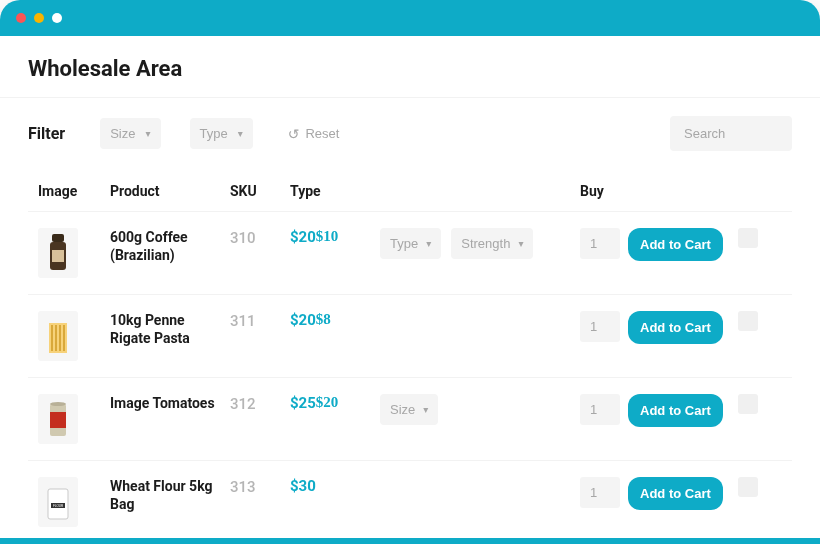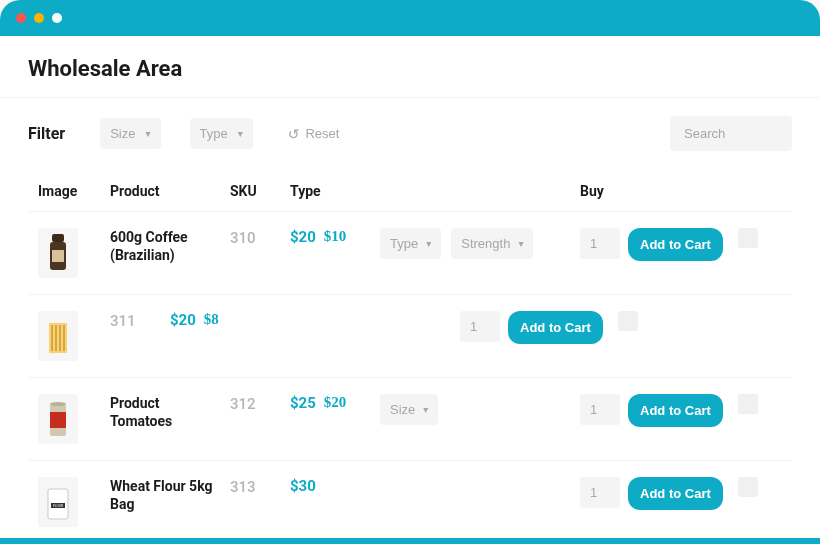--- a/index.html
+++ b/index.html
@@ -29,21 +29,21 @@
 .col-sku { width: 60px; }
 .col-price { width: 90px; }
 .col-mid { width: 200px; display: flex; gap: 10px; }
 .col-buy { width: 48px; }
 .col-action { width: 110px; }
 .col-check { width: 30px; }
 .row { display: flex; align-items: flex-start; padding: 16px 10px; border-top: 1px solid #f2f2f2; }
 .thumb { width: 40px; height: 50px; background: #f6f6f6; border-radius: 3px; display: flex; align-items: center; justify-content: center; position: relative; }
 .product-name { font-size: 14px; font-weight: 700; color: #1c1c1c; line-height: 1.3; max-width: 110px; }
 .sku-val { font-size: 15px; color: #b5b5b5; font-weight: 500; }
-.price-pair { display: flex; gap: 8px; }
+.price-pair { display: flex; }
 .price-a { font-size: 15px; font-weight: 700; color: #0eabc7; }
 .price-b { font-size: 15px; font-weight: 700; color: #0eabc7; font-family: Liberation Serif, serif; }
 .qty-input { width: 40px; background: #f4f4f4; border: none; border-radius: 3px; padding: 8px 10px; font-size: 13px; color: #a7a7a7; }
 .cart-btn { background: #0eabc7; color: #fff; border: none; border-radius: 12px; padding: 9px 12px; font-size: 13px; font-weight: 600; cursor: pointer; white-space: nowrap; }
 .checkbox-sq { width: 20px; height: 20px; background: #f0f0f0; border-radius: 3px; cursor: pointer; }
 .opt-select { background: #f4f4f4; border: none; border-radius: 4px; padding: 8px 10px; font-size: 13px; color: #a7a7a7; display: flex; align-items: center; gap: 8px; cursor: pointer; }
 .thumb svg { width: 30px; height: 42px; }
 .bottom-bar { position: absolute; bottom: 0; left: 0; right: 0; height: 6px; background: #0eabc7; }
 </style>
 </head>
@@ -139,20 +139,23 @@
         <div class="thumb">
           <svg viewBox="0 0 30 42">
               <rect x="6" y="8" width="18" height="30" fill="#f7d27a"></rect>
               <line x1="9" y1="10" x2="9" y2="36" stroke="#d9a83a" stroke-width="2"></line>
               <line x1="13" y1="10" x2="13" y2="36" stroke="#d9a83a" stroke-width="2"></line>
               <line x1="17" y1="10" x2="17" y2="36" stroke="#d9a83a" stroke-width="2"></line>
               <line x1="21" y1="10" x2="21" y2="36" stroke="#d9a83a" stroke-width="2"></line>
             </svg>
         </div>
       </div>
+      <div class="col-product">
+        <div class="product-name">10kg Penne Rigate Pasta</div>
+      </div>
       <div class="col-sku">
         <span class="sku-val">311</span>
       </div>
       <div class="col-price">
         <div class="price-pair">
           <span class="price-a">$20</span>
           <span class="price-b">$8</span>
         </div>
       </div>
       <div class="col-mid"></div>
@@ -171,21 +174,21 @@
       <div class="col-image">
         <div class="thumb">
           <svg viewBox="0 0 30 42">
               <rect x="7" y="6" width="16" height="32" rx="2" fill="#d0c9b0"></rect>
               <rect x="7" y="14" width="16" height="16" fill="#c42e1f"></rect>
               <ellipse cx="15" cy="6" rx="8" ry="2" fill="#b8b097"></ellipse>
             </svg>
         </div>
       </div>
       <div class="col-product">
-        <div class="product-name">Product Tomatoes</div>
+        <div class="product-name">Image Tomatoes</div>
       </div>
       <div class="col-sku">
         <span class="sku-val">312</span>
       </div>
       <div class="col-price">
         <div class="price-pair">
           <span class="price-a">$25</span>
           <span class="price-b">$20</span>
         </div>
       </div>

